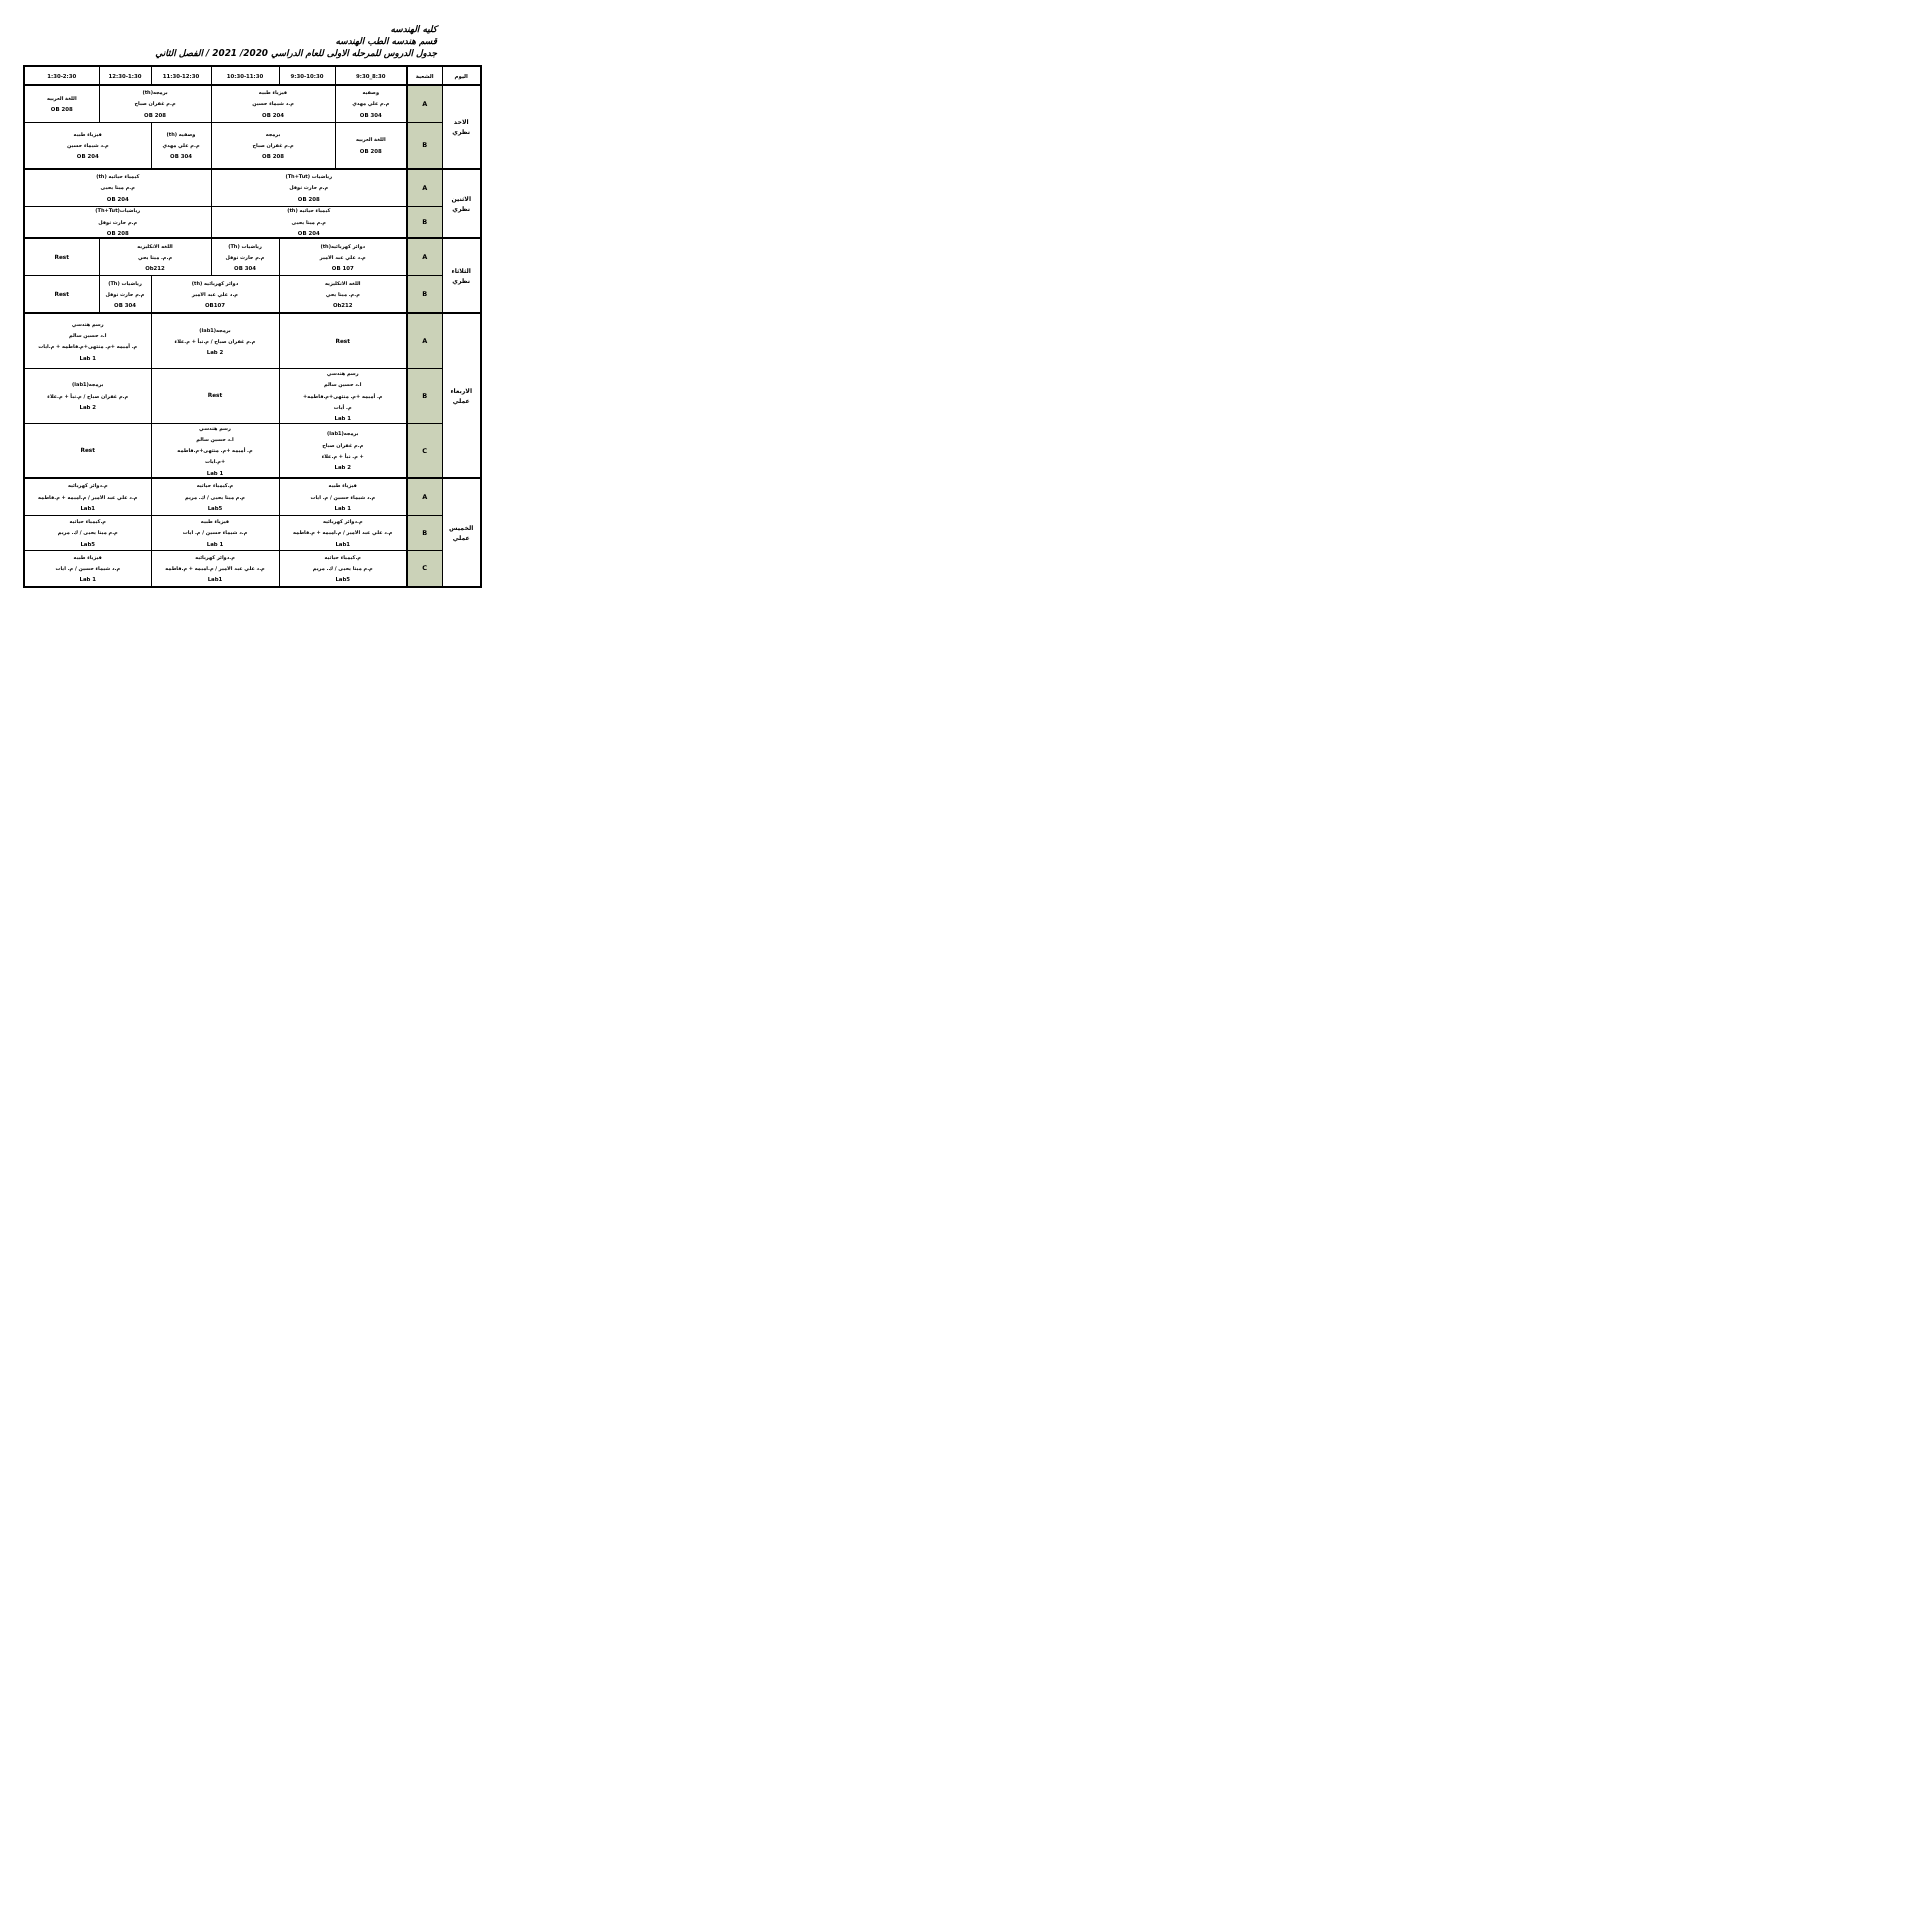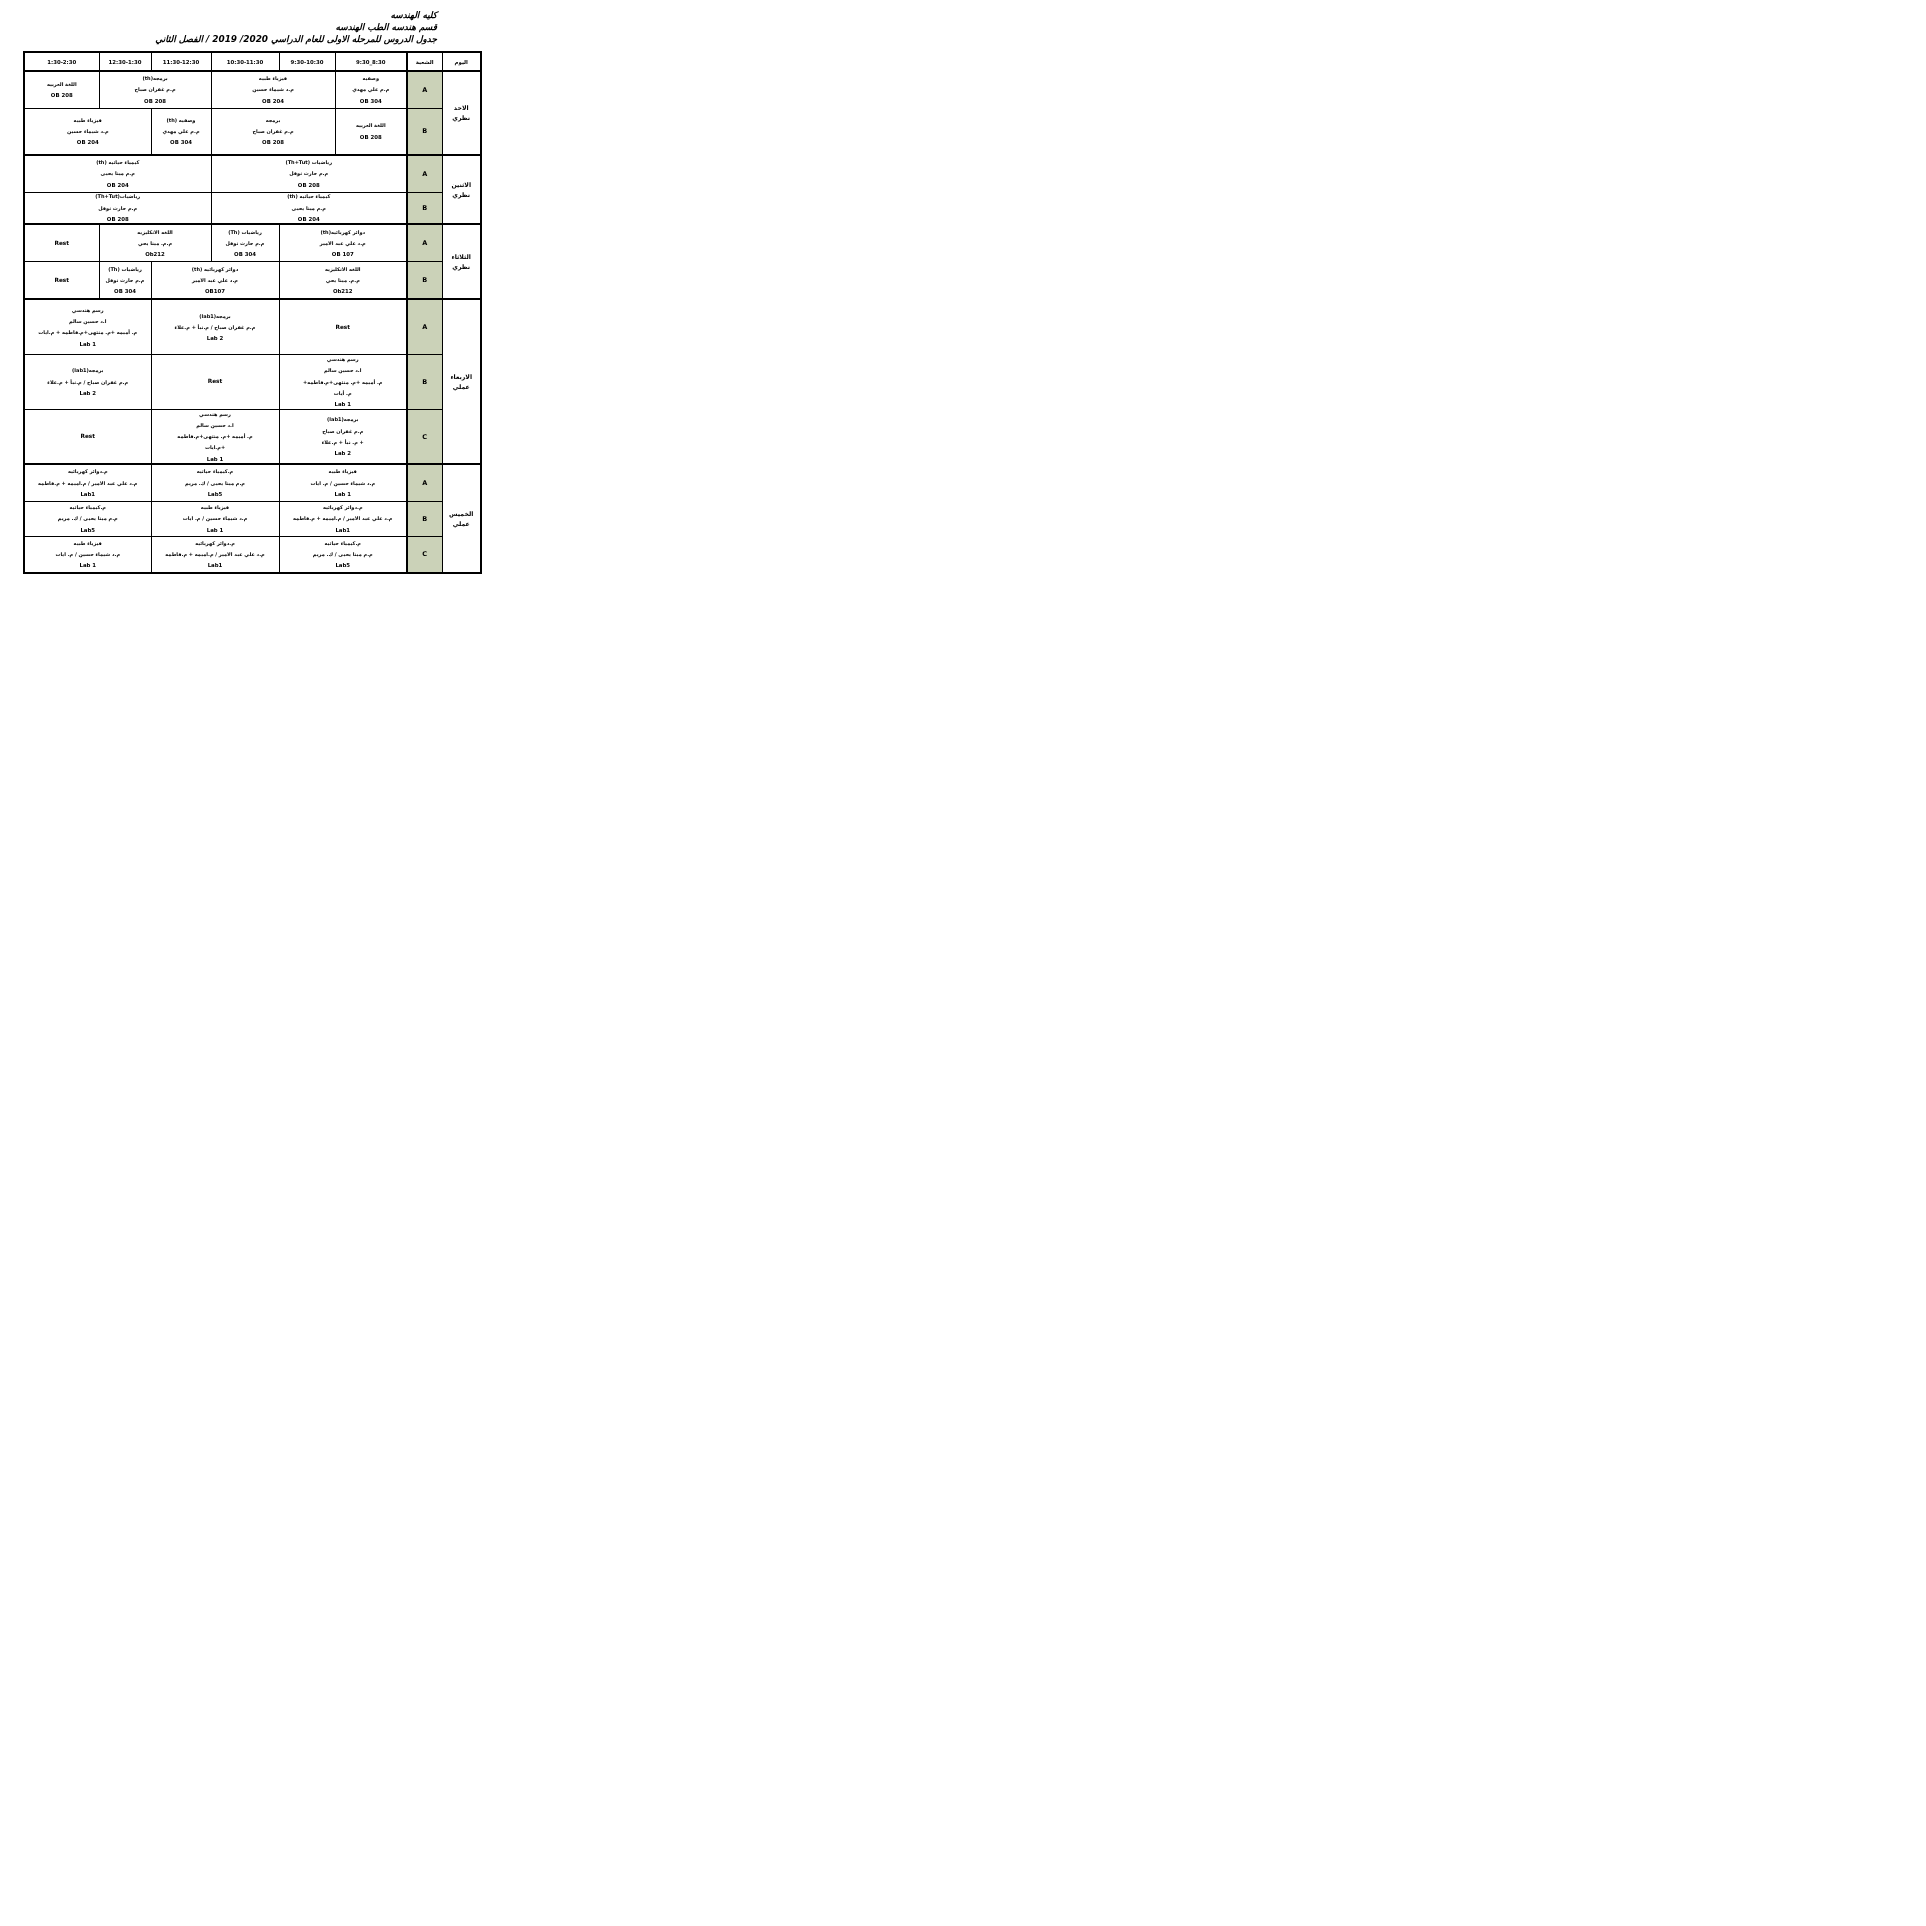--- a/index.html
+++ b/index.html
@@ -11,20 +11,21 @@
   }
   .title-block {
     direction: rtl;
     text-align: right;
     padding: 10px 54px 0 0;
     font-size: 8.9px;
     font-weight: bold;
     font-style: italic;
     line-height: 1.32;
     white-space: nowrap;
+    margin-top: 14px;
   }
   table.schedule {
     margin: 5.8px 0 0 23px;
     border-collapse: collapse;
     table-layout: fixed;
     width: 457px;
     border: 2.3px solid #000;
   }
   .schedule td {
     border: 0.4px solid #000;
@@ -61,21 +62,21 @@
   .room { direction: ltr; font-size: 5.4px; }
 </style>
 </head>
 <body>
 
 <div class="page">
 
   <div class="title-block">
     <div class="title-line">كليه الهندسه</div>
     <div class="title-line">قسم هندسه الطب الهندسه</div>
-    <div class="title-line">جدول الدروس للمرحله الاولى للعام الدراسي 2020/ 2019 / الفصل الثاني</div>
+    <div class="title-line">جدول الدروس للمرحله الاولى للعام الدراسي 2020/ 2021 / الفصل الثاني</div>
   </div>
 
   <table class="schedule">
     <colgroup>
       <col style="width:75px">
         <col style="width:52px">
         <col style="width:60px">
       <col style="width:68px">
         <col style="width:56px">
         <col style="width:72px">

